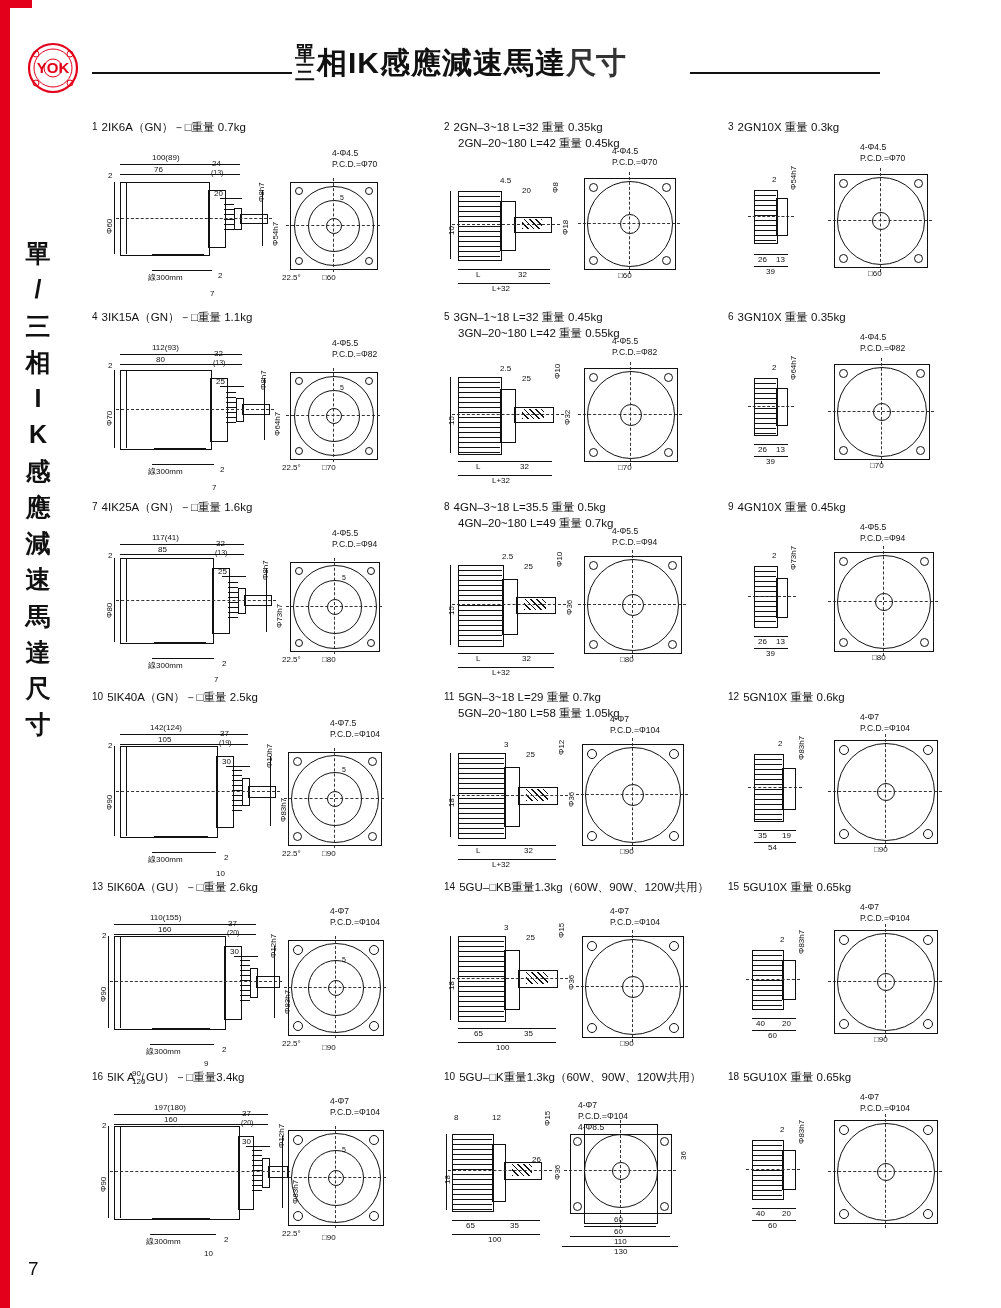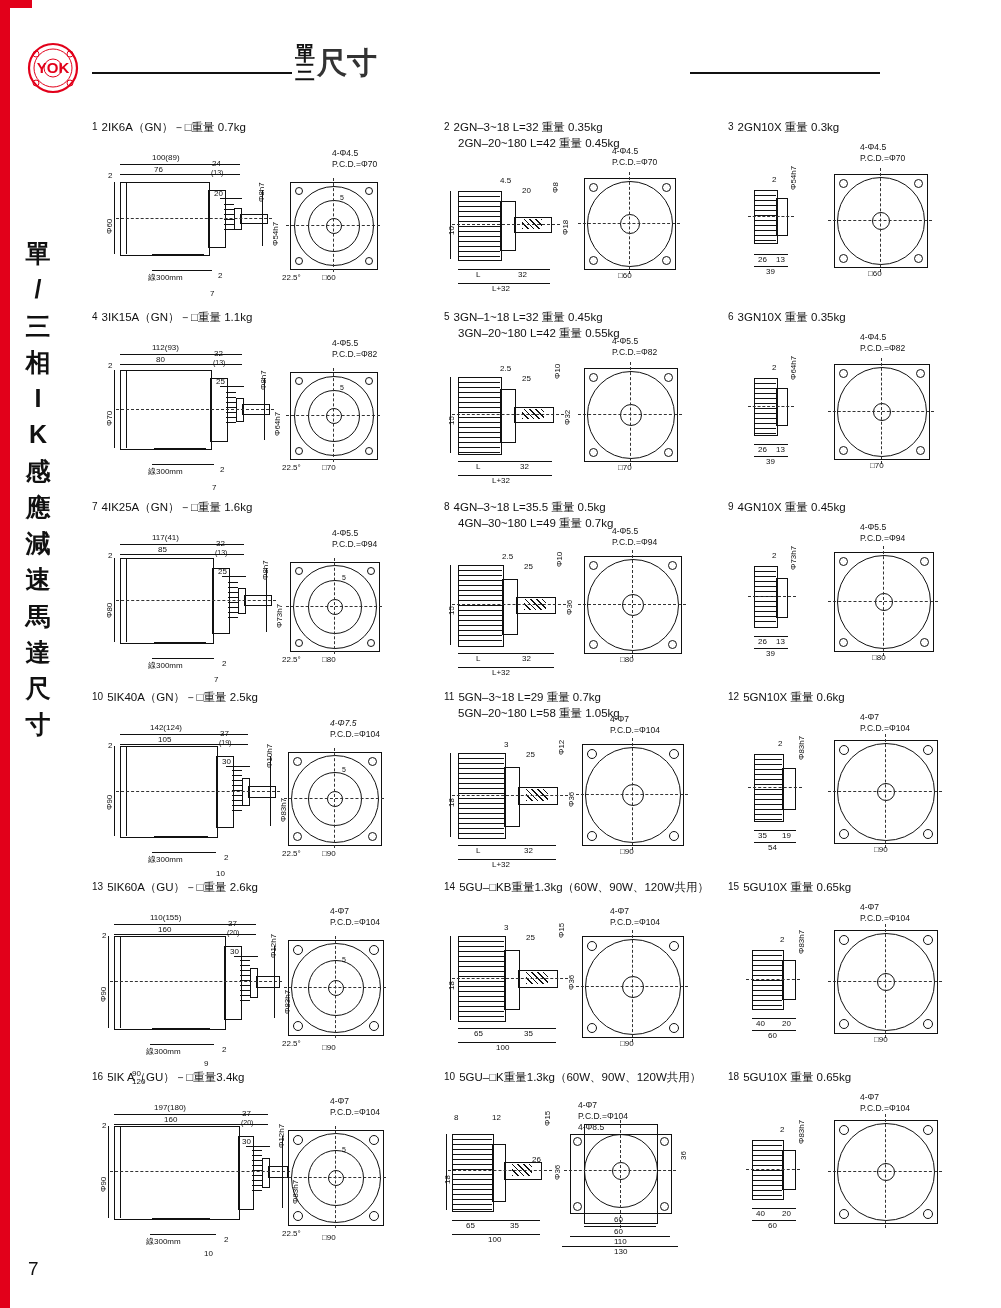--- a/index.html
+++ b/index.html
@@ -76,20 +76,21 @@
       <text x="31" y="31" font-size="15" font-family="Liberation Sans, sans-serif" fill="#e2001a" text-anchor="middle" font-weight="bold">YOK</text>
     </svg>
   </div>
   <div class="rule-left"></div>
   <div class="rule-right"></div>
   <div class="title-wrap">
     <span class="title-stack">
       <span>單</span>
       <span>三</span>
     </span>
+    <span class="title-main">相IK感應減速馬達</span>
     <span class="title-tail">尺寸</span>
   </div>
 </div>
 
 <div class="vert-title">
   <span>單</span>
   <span>/</span>
   <span>三</span>
   <span>相</span>
   <span>I</span>
@@ -424,21 +425,21 @@
         <span class="t" style="left:-2px;top:112px;">22.5°</span>
         <span class="t" style="left:38px;top:112px;">□80</span>
         <span class="t7" style="left:58px;top:30px;">5</span>
       </div>
     </div>
 
     <div class="cell c2">
       <div class="cap">
         <span class="num">8</span><span>4GN–3~18  L=35.5  重量 0.5kg</span>
       </div>
-      <div class="cap2" style="padding-left:14px">4GN–30~180  L=49  重量 0.7kg</div>
+      <div class="cap2" style="padding-left:14px">4GN–20~180  L=49  重量 0.7kg</div>
       <div class="draw" style="height:150px">
         <div class="hatch" style="left:14px;top:28px;width:44px;height:80px;"></div>
         <div class="rect" style="left:14px;top:28px;width:44px;height:80px;"></div>
         <div class="rect" style="left:58px;top:42px;width:14px;height:54px;"></div>
         <div class="rect" style="left:72px;top:60px;width:38px;height:15px;"></div>
         <div class="hatch-d" style="left:80px;top:62px;width:22px;height:11px;"></div>
         <div class="dash" style="left:8px;top:67px;width:114px;"></div>
         <div class="ln h" style="left:14px;top:116px;width:44px;"></div>
         <div class="ln h" style="left:58px;top:116px;width:52px;"></div>
         <div class="ln h" style="left:14px;top:130px;width:96px;"></div>
@@ -541,21 +542,21 @@
         <div class="rect" style="left:4px;top:18px;width:92px;height:92px;"></div>
         <div class="circ" style="left:7px;top:21px;width:86px;height:86px;"></div>
         <div class="circ" style="left:24px;top:38px;width:52px;height:52px;"></div>
         <div class="circ" style="left:43px;top:57px;width:14px;height:14px;"></div>
         <div class="circ" style="left:9px;top:23px;width:7px;height:7px;"></div>
         <div class="circ" style="left:84px;top:23px;width:7px;height:7px;"></div>
         <div class="circ" style="left:9px;top:98px;width:7px;height:7px;"></div>
         <div class="circ" style="left:84px;top:98px;width:7px;height:7px;"></div>
         <div class="dash" style="left:0px;top:64px;width:100px;"></div>
         <div class="dashv" style="left:50px;top:14px;height:100px;"></div>
-        <span class="pcd" style="left:46px;top:-16px;font-style:italic;">4-Φ7.5</span>
+        <span class="pcd" style="left:46px;top:-16px;">4-Φ7.5</span>
         <span class="pcd" style="left:46px;top:-5px;">P.C.D.=Φ104</span>
         <span class="t" style="left:-2px;top:116px;">22.5°</span>
         <span class="t" style="left:38px;top:116px;">□90</span>
         <span class="t7" style="left:58px;top:32px;">5</span>
       </div>
     </div>
 
     <div class="cell c2">
       <div class="cap">
         <span class="num">11</span><span>5GN–3~18  L=29  重量 0.7kg</span>

